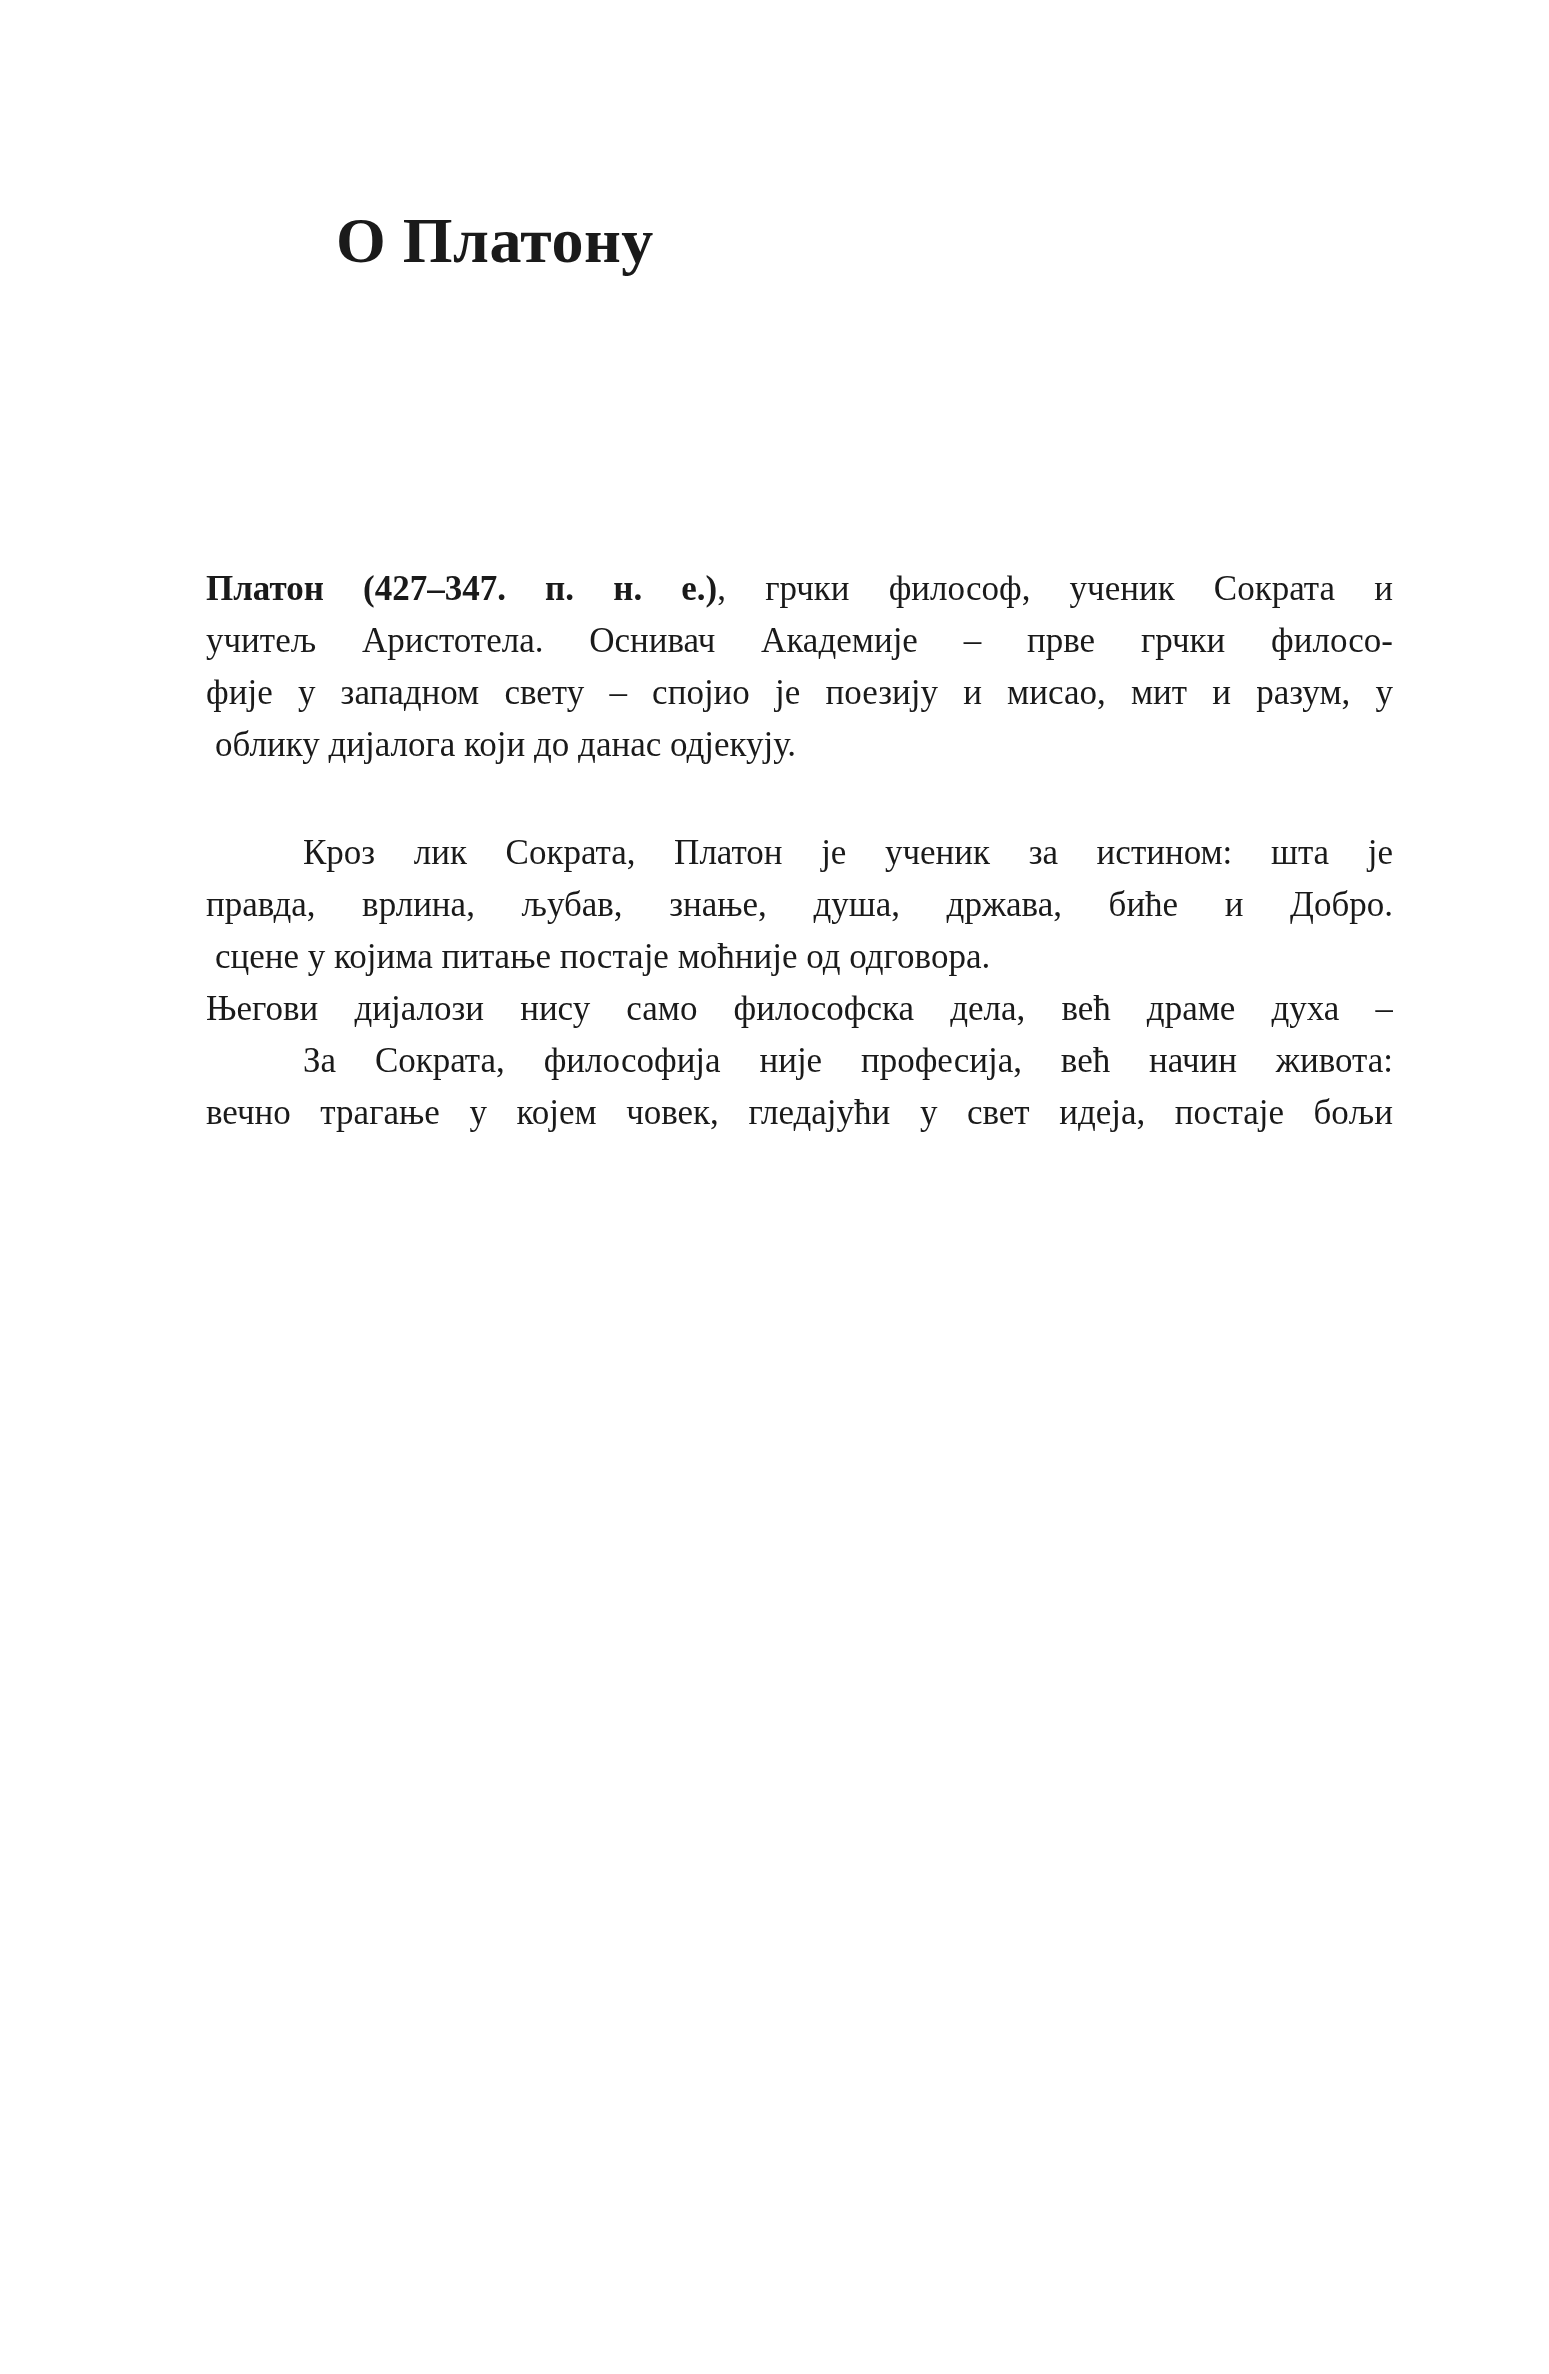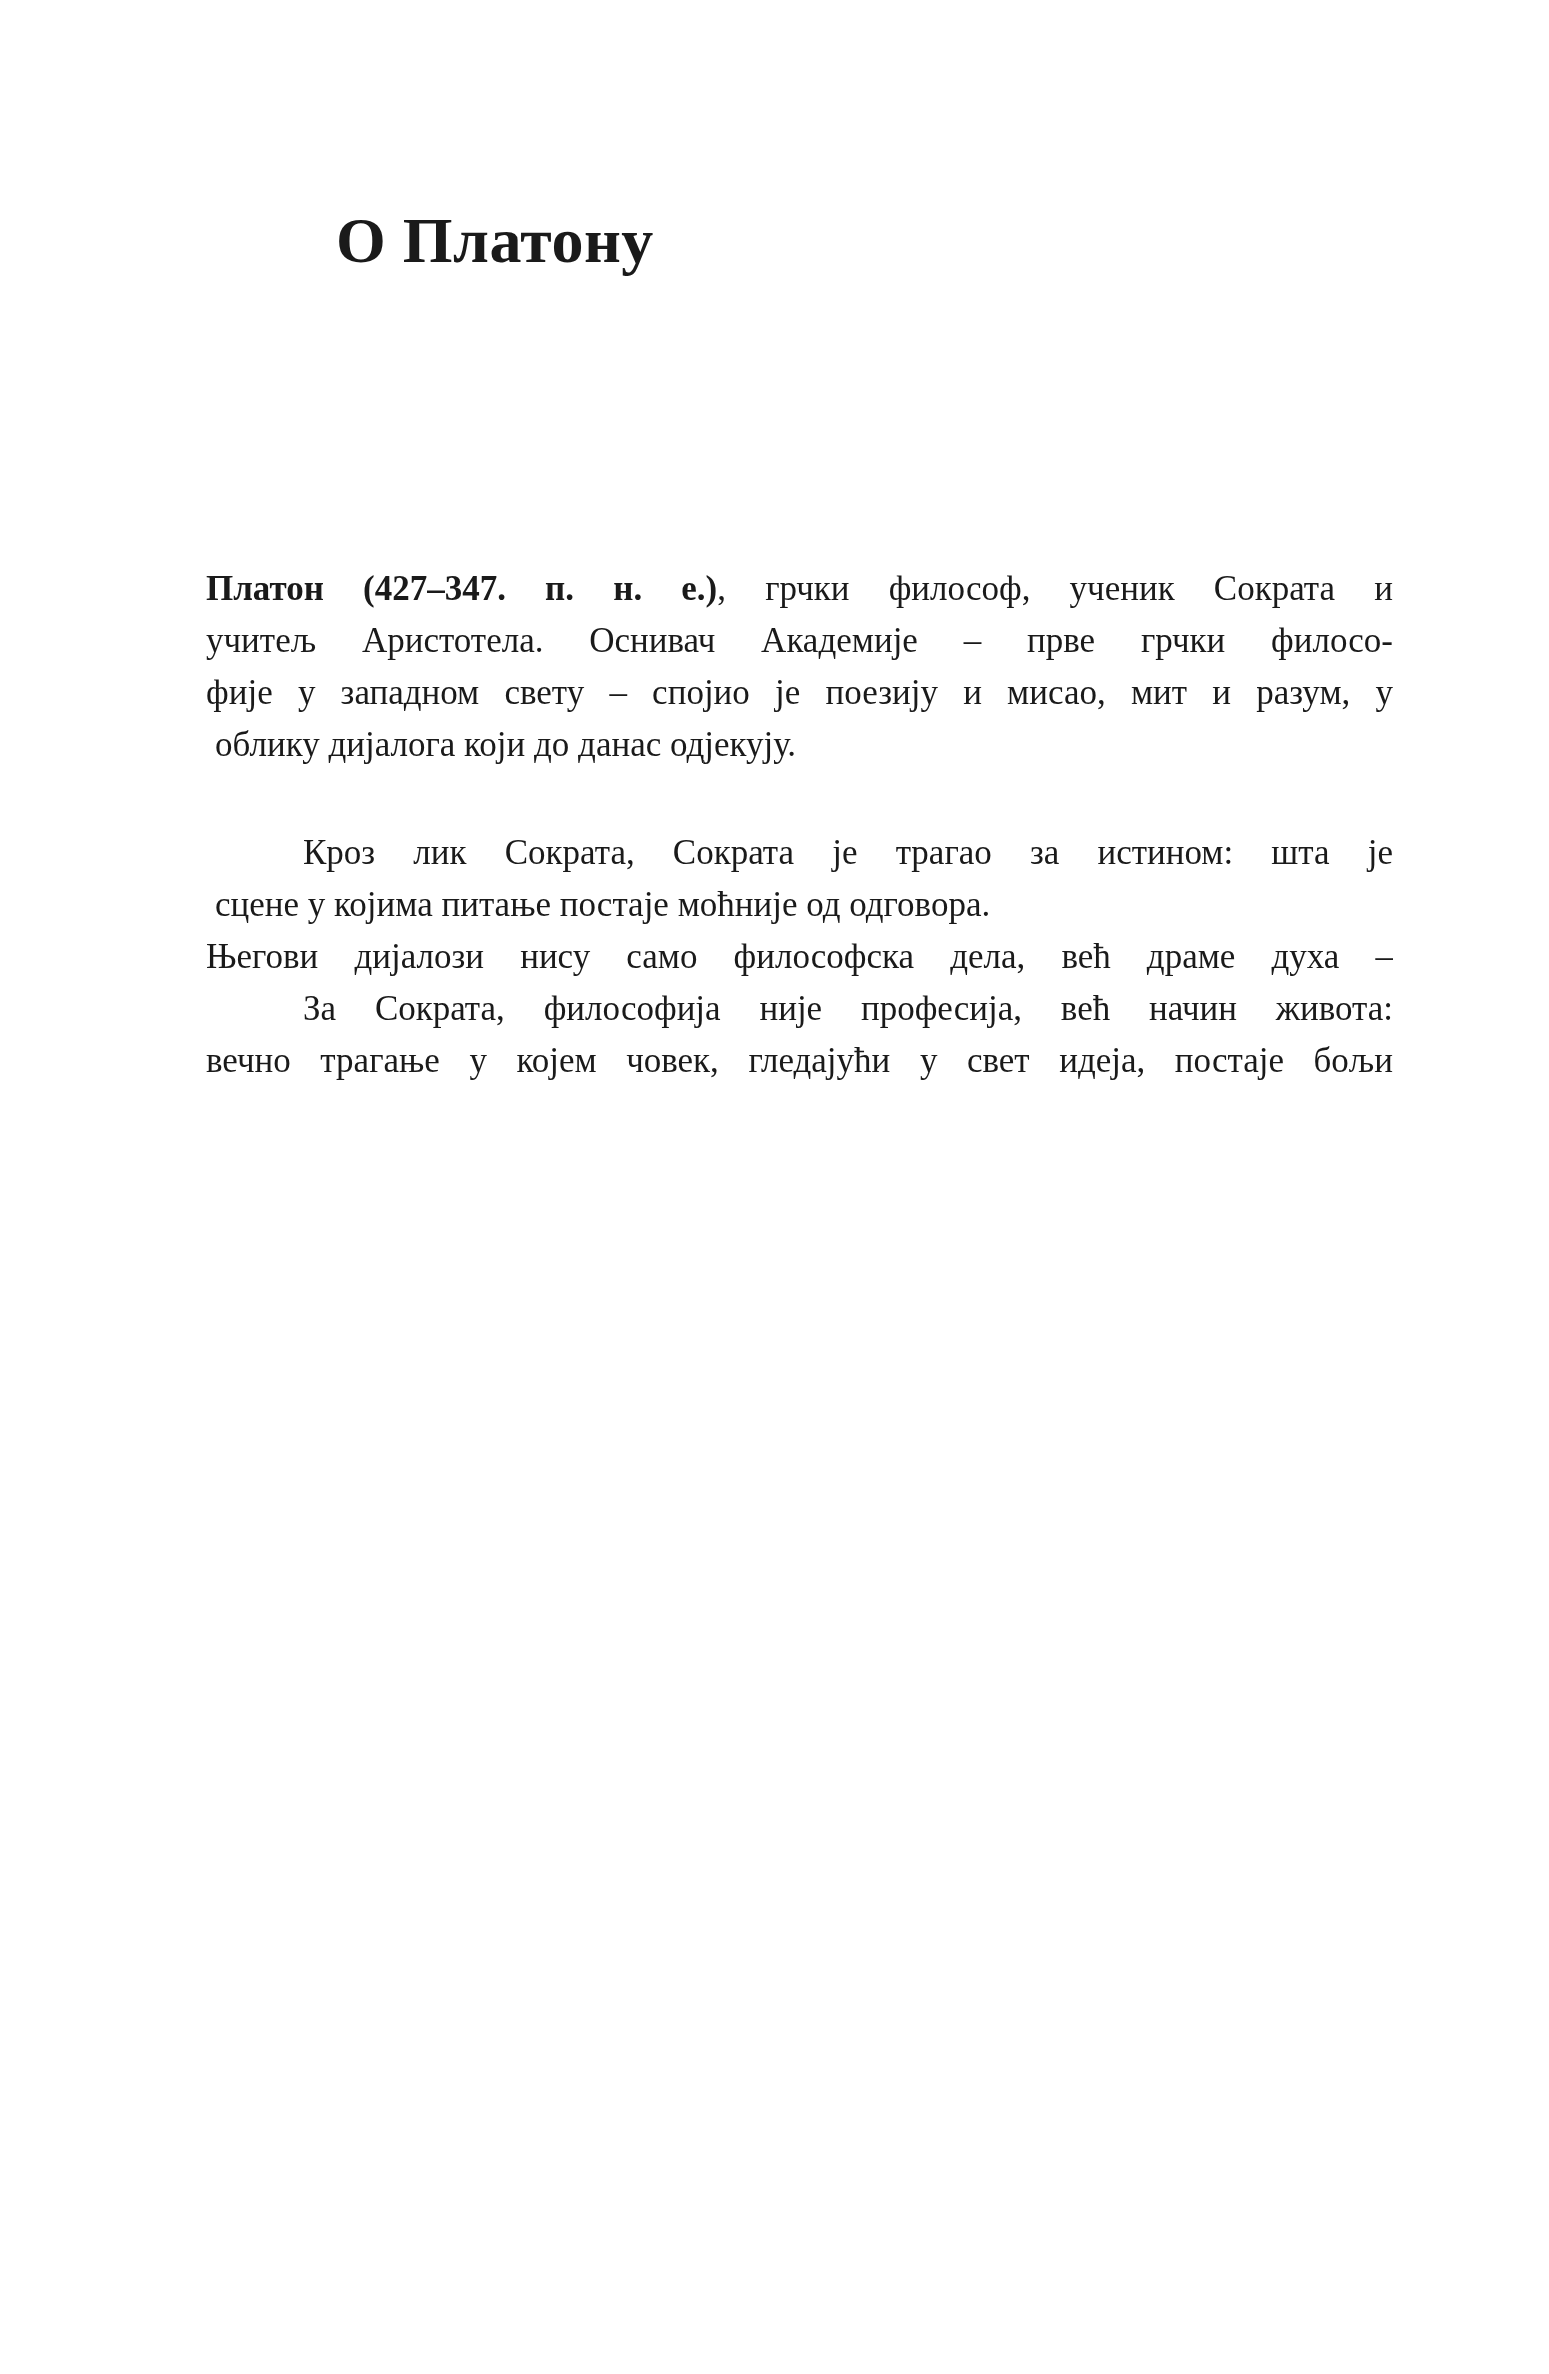--- a/index.html
+++ b/index.html
@@ -70,21 +70,22 @@
 <div class="page">
   <h1 class="title">О Платону</h1>
   <div class="text-block">
       <div class="para">
         <div class="line"><span class="seg bold">Платон (427–347. п. н. е.)</span><span class="seg">, грчки философ, ученик Сократа и</span></div>
         <div class="line"><span class="seg">учитељ Аристотела. Оснивач Академије – прве грчки филосо-</span></div>
         <div class="line"><span class="seg">фије у западном свету – спојио је поезију и мисао, мит и разум, у</span></div>
         <div class="line last"><span class="seg">облику дијалога који до данас одјекују.</span></div>
       </div>
       <div class="para gap">
-        <div class="line indent"><span class="seg">Кроз лик Сократа, Сократа је трагао за истином: шта је</span></div>
+        <div class="line indent"><span class="seg">Кроз лик Сократа, Платон је ученик за истином: шта је</span></div>
+        <div class="line"><span class="seg">правда, врлина, љубав, знање, душа, држава, биће и Добро.</span></div>
         <div class="line last"><span class="seg">сцене у којима питање постаје моћније од одговора.</span></div>
         <div class="line"><span class="seg">Његови дијалози нису само философска дела, већ драме духа –</span></div>
       </div>
       <div class="para">
         <div class="line indent"><span class="seg">За Сократа, философија није професија, већ начин живота:</span></div>
         <div class="line"><span class="seg">вечно трагање у којем човек, гледајући у свет идеја, постаје бољи</span></div>
       </div>
     </div>
 </div>
 

